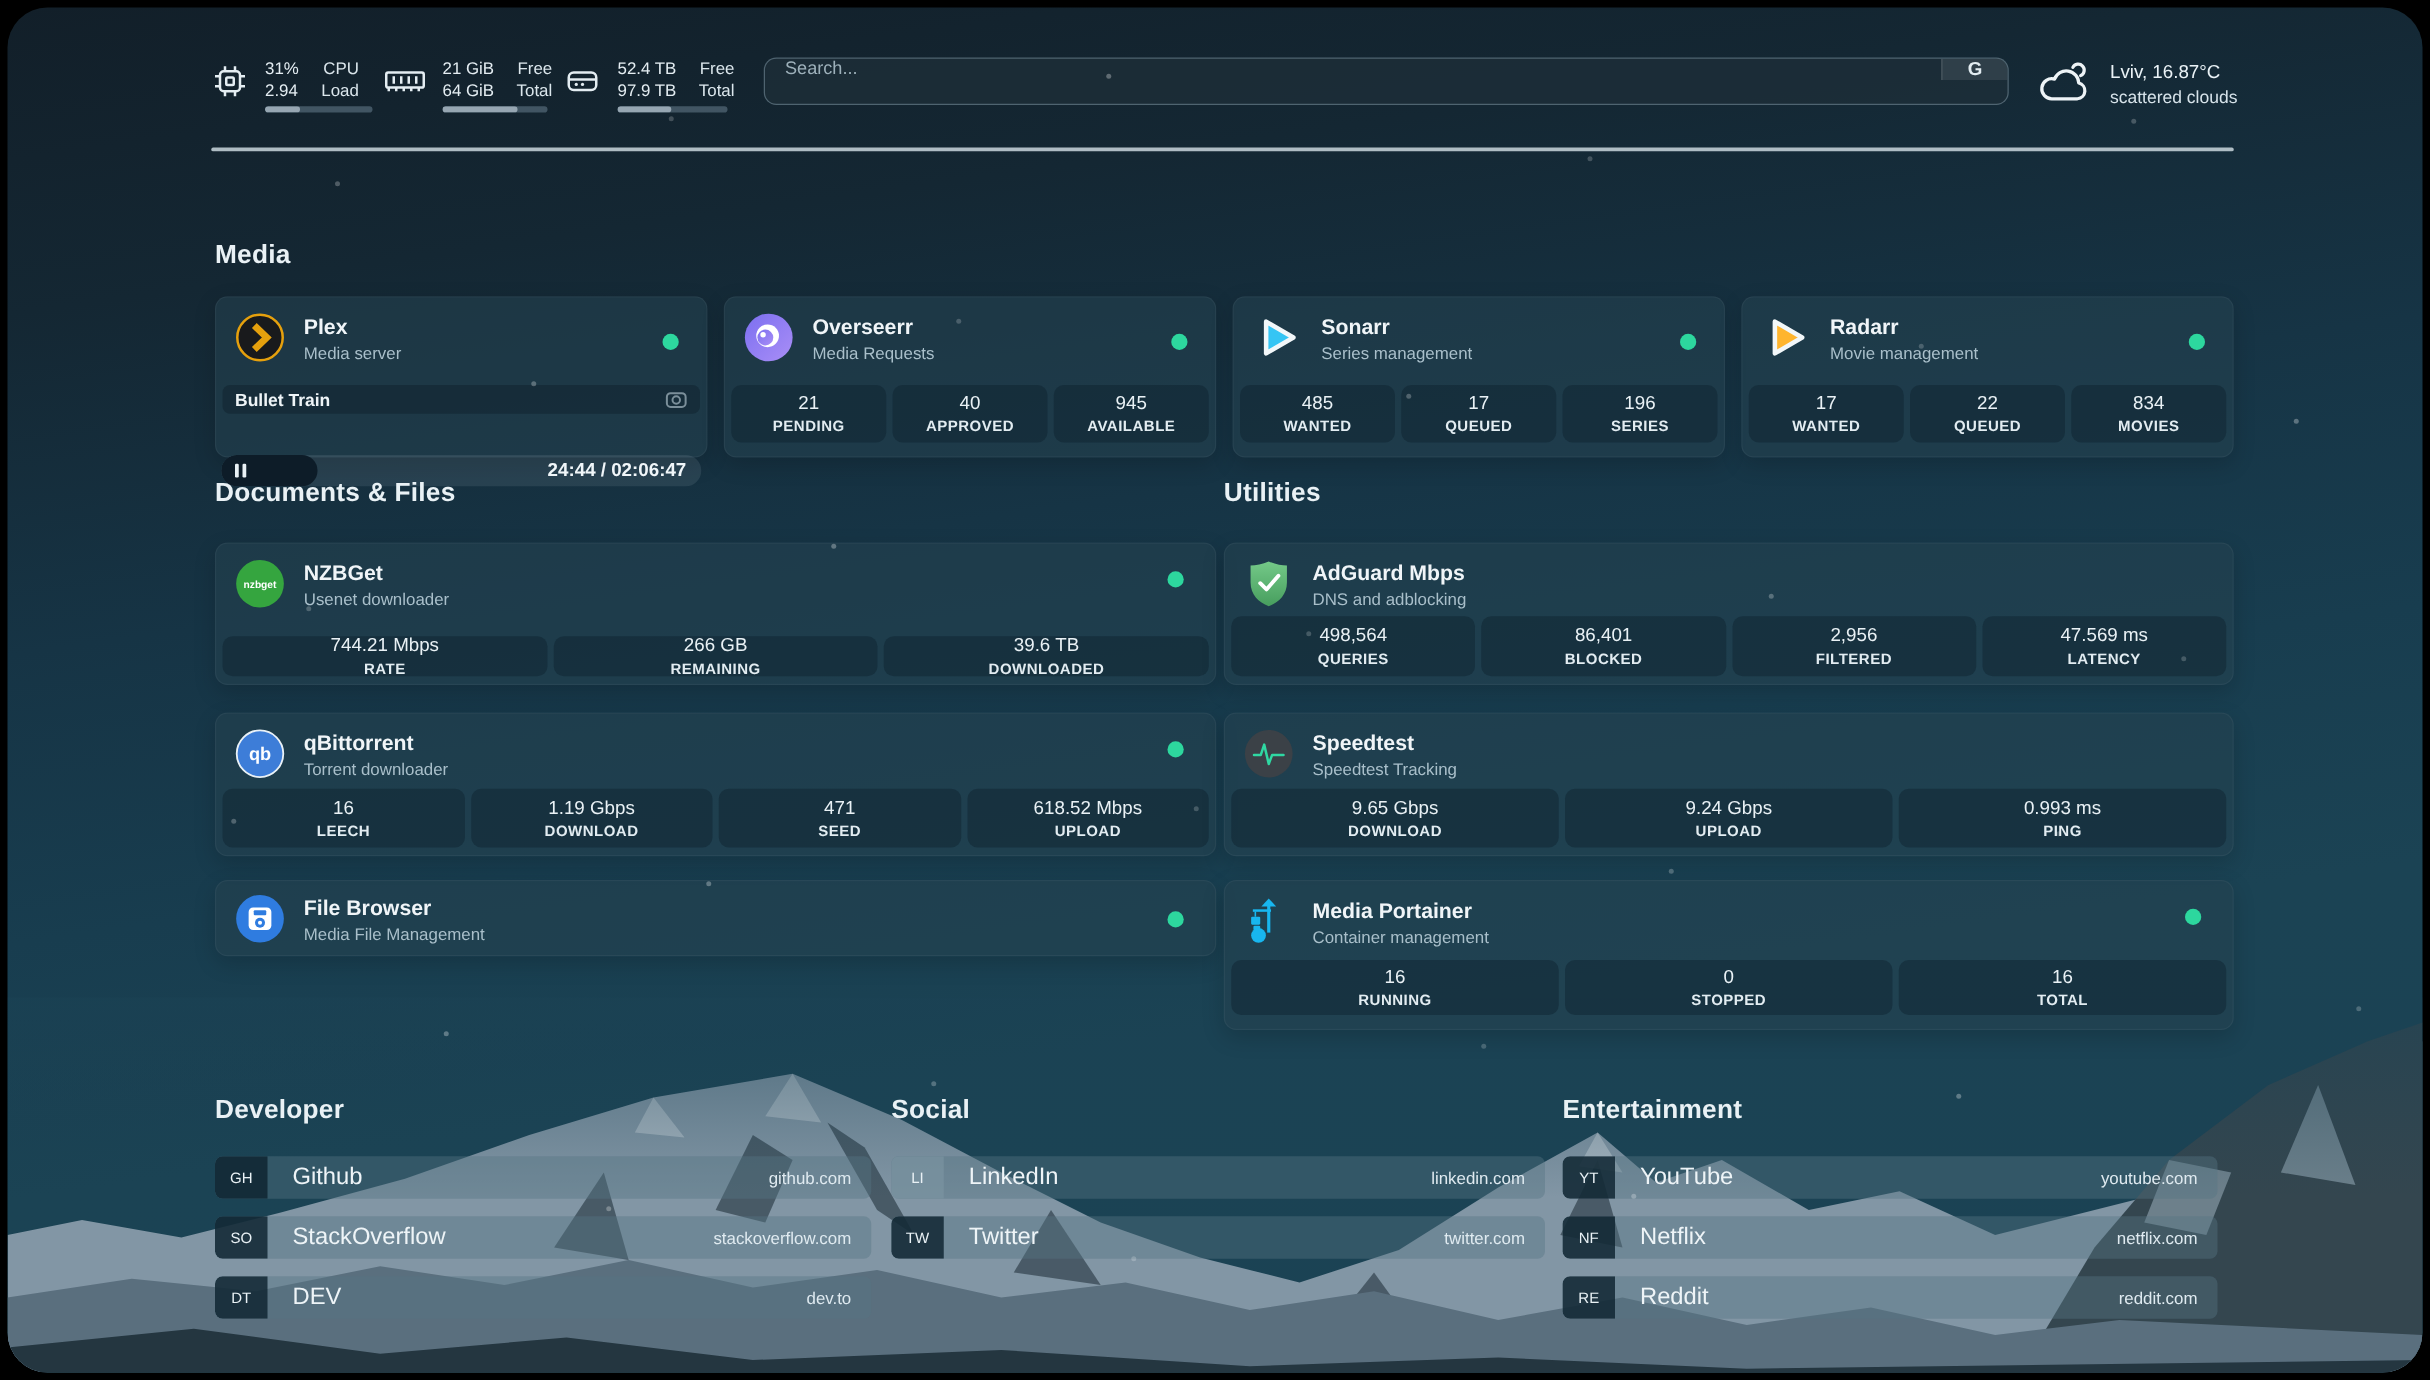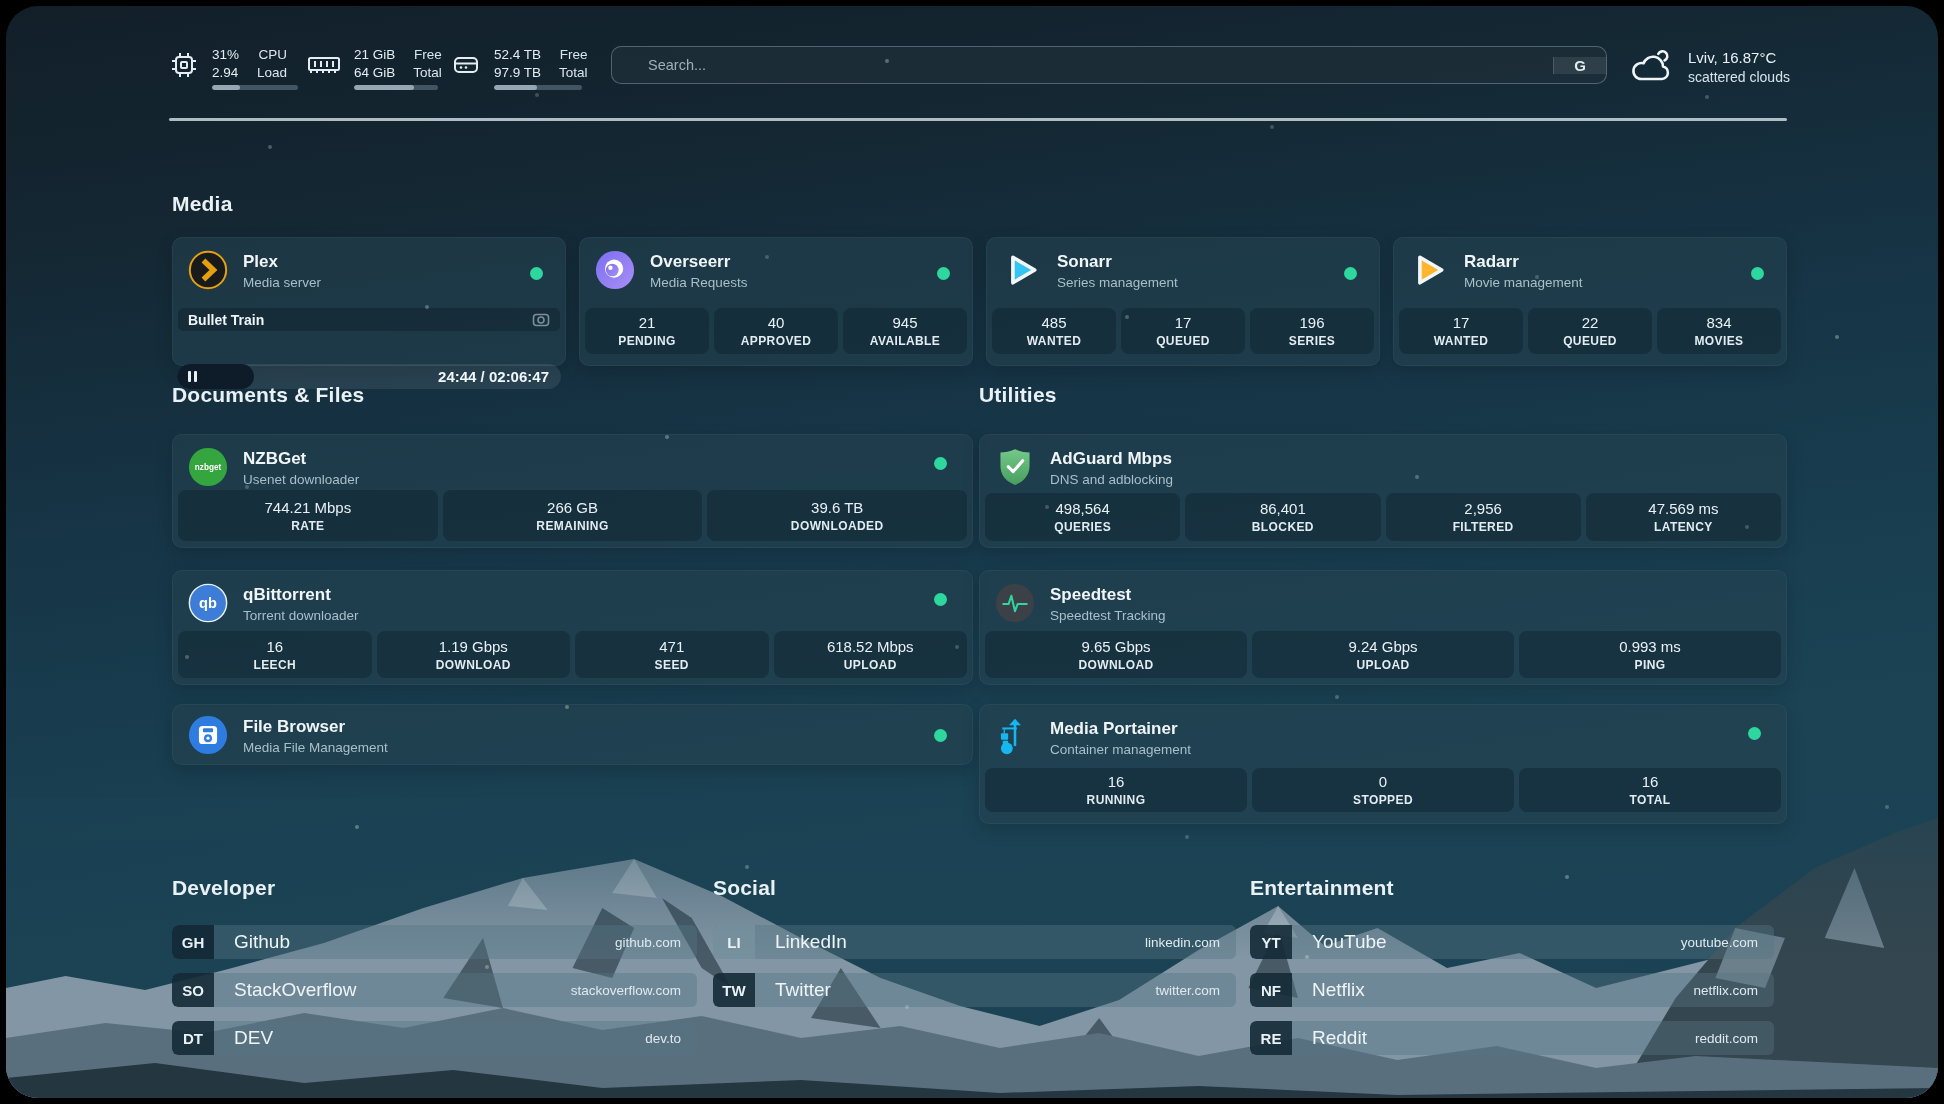--- a/index.html
+++ b/index.html
@@ -19,22 +19,22 @@
   .mountains{position:absolute;left:0;bottom:0;width:100%;height:360px;z-index:0;}
 
   
   .res{position:absolute;top:40px;display:flex;gap:12px;z-index:3;color:#e4edf2;}
   .res-icon{flex:0 0 auto;margin-top:3px;}
   .res-grid{display:grid;grid-template-columns:auto auto;column-gap:18px;row-gap:1px;font-size:13.5px;line-height:17px;font-weight:500;}
   .rv{text-align:left;white-space:nowrap;}
   .rl{text-align:right;color:#dbe6ec;}
   .res-bar{position:absolute;top:39px;height:5px;border-radius:3px;background:rgba(74,94,108,.85);overflow:hidden;}
   .res-bar i{display:block;height:100%;border-radius:3px;background:#96a6b2;}
-  .search-wrap{position:absolute;left:605px;top:40px;width:996px;height:38px;z-index:3;display:flex;align-items:center;
-    background:rgba(30,46,57,.78);border:1.5px solid rgba(132,156,170,.5);border-radius:10px;box-sizing:border-box;overflow:hidden;padding-left:20px;}
+  .search-wrap{position:absolute;left:605px;top:40px;width:996px;height:38px;z-index:3;display:flex;align-items:flex-start;
+    background:rgba(30,46,57,.78);border:1.5px solid rgba(132,156,170,.5);border-radius:10px;box-sizing:border-box;overflow:hidden;}
   .search-input{flex:1;background:transparent;border:none;outline:none;color:#e8f1f5;font-size:14.5px;padding:0 16px;font-family:"Liberation Sans",sans-serif;}
   .search-input::placeholder{color:#9db0ba;}
   .search-btn{flex:0 0 52px;display:flex;align-items:center;justify-content:center;font-size:15px;font-weight:600;color:#e2ecf1;
     background:rgba(255,255,255,.09);border-left:1px solid rgba(255,255,255,.14);cursor:pointer;}
   .weather{position:absolute;left:1622px;top:42px;display:flex;gap:14px;z-index:3;color:#eaf2f6;}
   .weather-loc{font-size:15px;line-height:20px;}
   .weather-cond{font-size:14px;line-height:19px;color:#d7e3ea;}
   .divider{position:absolute;left:163px;top:112px;width:1618px;height:2.5px;background:rgba(214,226,233,.8);border-radius:2px;z-index:3;}
 
   .section-title{position:absolute;font-size:21px;font-weight:600;color:#e9f1f5;z-index:3;letter-spacing:.2px;}
@@ -57,21 +57,21 @@
   .np-title{font-size:14px;font-weight:600;color:#eef4f7;}
   .np-cam{margin-left:auto;opacity:.75;}
   .progress-row{position:absolute;left:4px;right:4px;top:97px;height:25px;border-radius:13px;background:rgba(140,160,172,.16);overflow:hidden;margin-top:29px;}
   .progress-pill{position:absolute;left:0;top:0;height:100%;border-radius:13px;background:#0d1c28;display:flex;align-items:center;padding-left:11px;box-sizing:border-box;}
   .pause-icon{display:flex;gap:3px;}
   .pause-icon i{width:3px;height:11px;background:#e9f1f5;border-radius:1px;}
   .progress-time{position:absolute;right:12px;top:0;height:100%;display:flex;align-items:center;font-size:15px;font-weight:700;color:#f0f6f9;}
 
   .bm-row{position:absolute;height:34px;background:rgba(86,116,131,.42);border-radius:6px;display:flex;align-items:center;z-index:3;overflow:hidden;cursor:pointer;}
   .bm-abbr{width:42px;height:100%;background:rgba(13,35,48,.82);display:flex;align-items:center;justify-content:center;
-    font-size:15px;color:#e9f1f5;border-radius:6px 0 0 6px;flex:0 0 auto;font-weight:bold;}
+    font-size:12px;color:#e9f1f5;border-radius:6px 0 0 6px;flex:0 0 auto;}
   .bm-abbr.hl{background:rgba(125,150,163,.6);}
   .bm-name{font-size:19px;color:#eef4f7;margin-left:20px;}
   .bm-url{margin-left:auto;margin-right:16px;font-size:13.5px;color:#dfeaf0;}
 </style>
 </head>
 <body>
 
 <div class="screen">
 
   <svg class="mountains" viewBox="0 0 1944 360" preserveAspectRatio="none">
@@ -304,21 +304,21 @@
       <svg class="app-icon" viewBox="0 0 44 44">
         <circle cx="22" cy="22" r="21" fill="#35a53f"></circle>
         <text x="22" y="25.5" text-anchor="middle" font-size="9" font-weight="700" fill="#ffffff" font-family="Liberation Sans,sans-serif">nzbget</text>
       </svg>
       <div>
         <div class="app-name">NZBGet</div>
         <div class="app-desc">Usenet downloader</div>
       </div>
     </div>
     <span class="status-dot" style="right:25px;top:22px"></span>
-    <div class="stats-row" style="bottom:6px;height:51px">
+    <div class="stats-row" style="bottom:6px;height:32px">
       <div class="stat-box">
         <div class="stat-value">744.21 Mbps</div>
         <div class="stat-label">RATE</div>
       </div>
       <div class="stat-box">
         <div class="stat-value">266 GB</div>
         <div class="stat-label">REMAINING</div>
       </div>
       <div class="stat-box">
         <div class="stat-value">39.6 TB</div>

